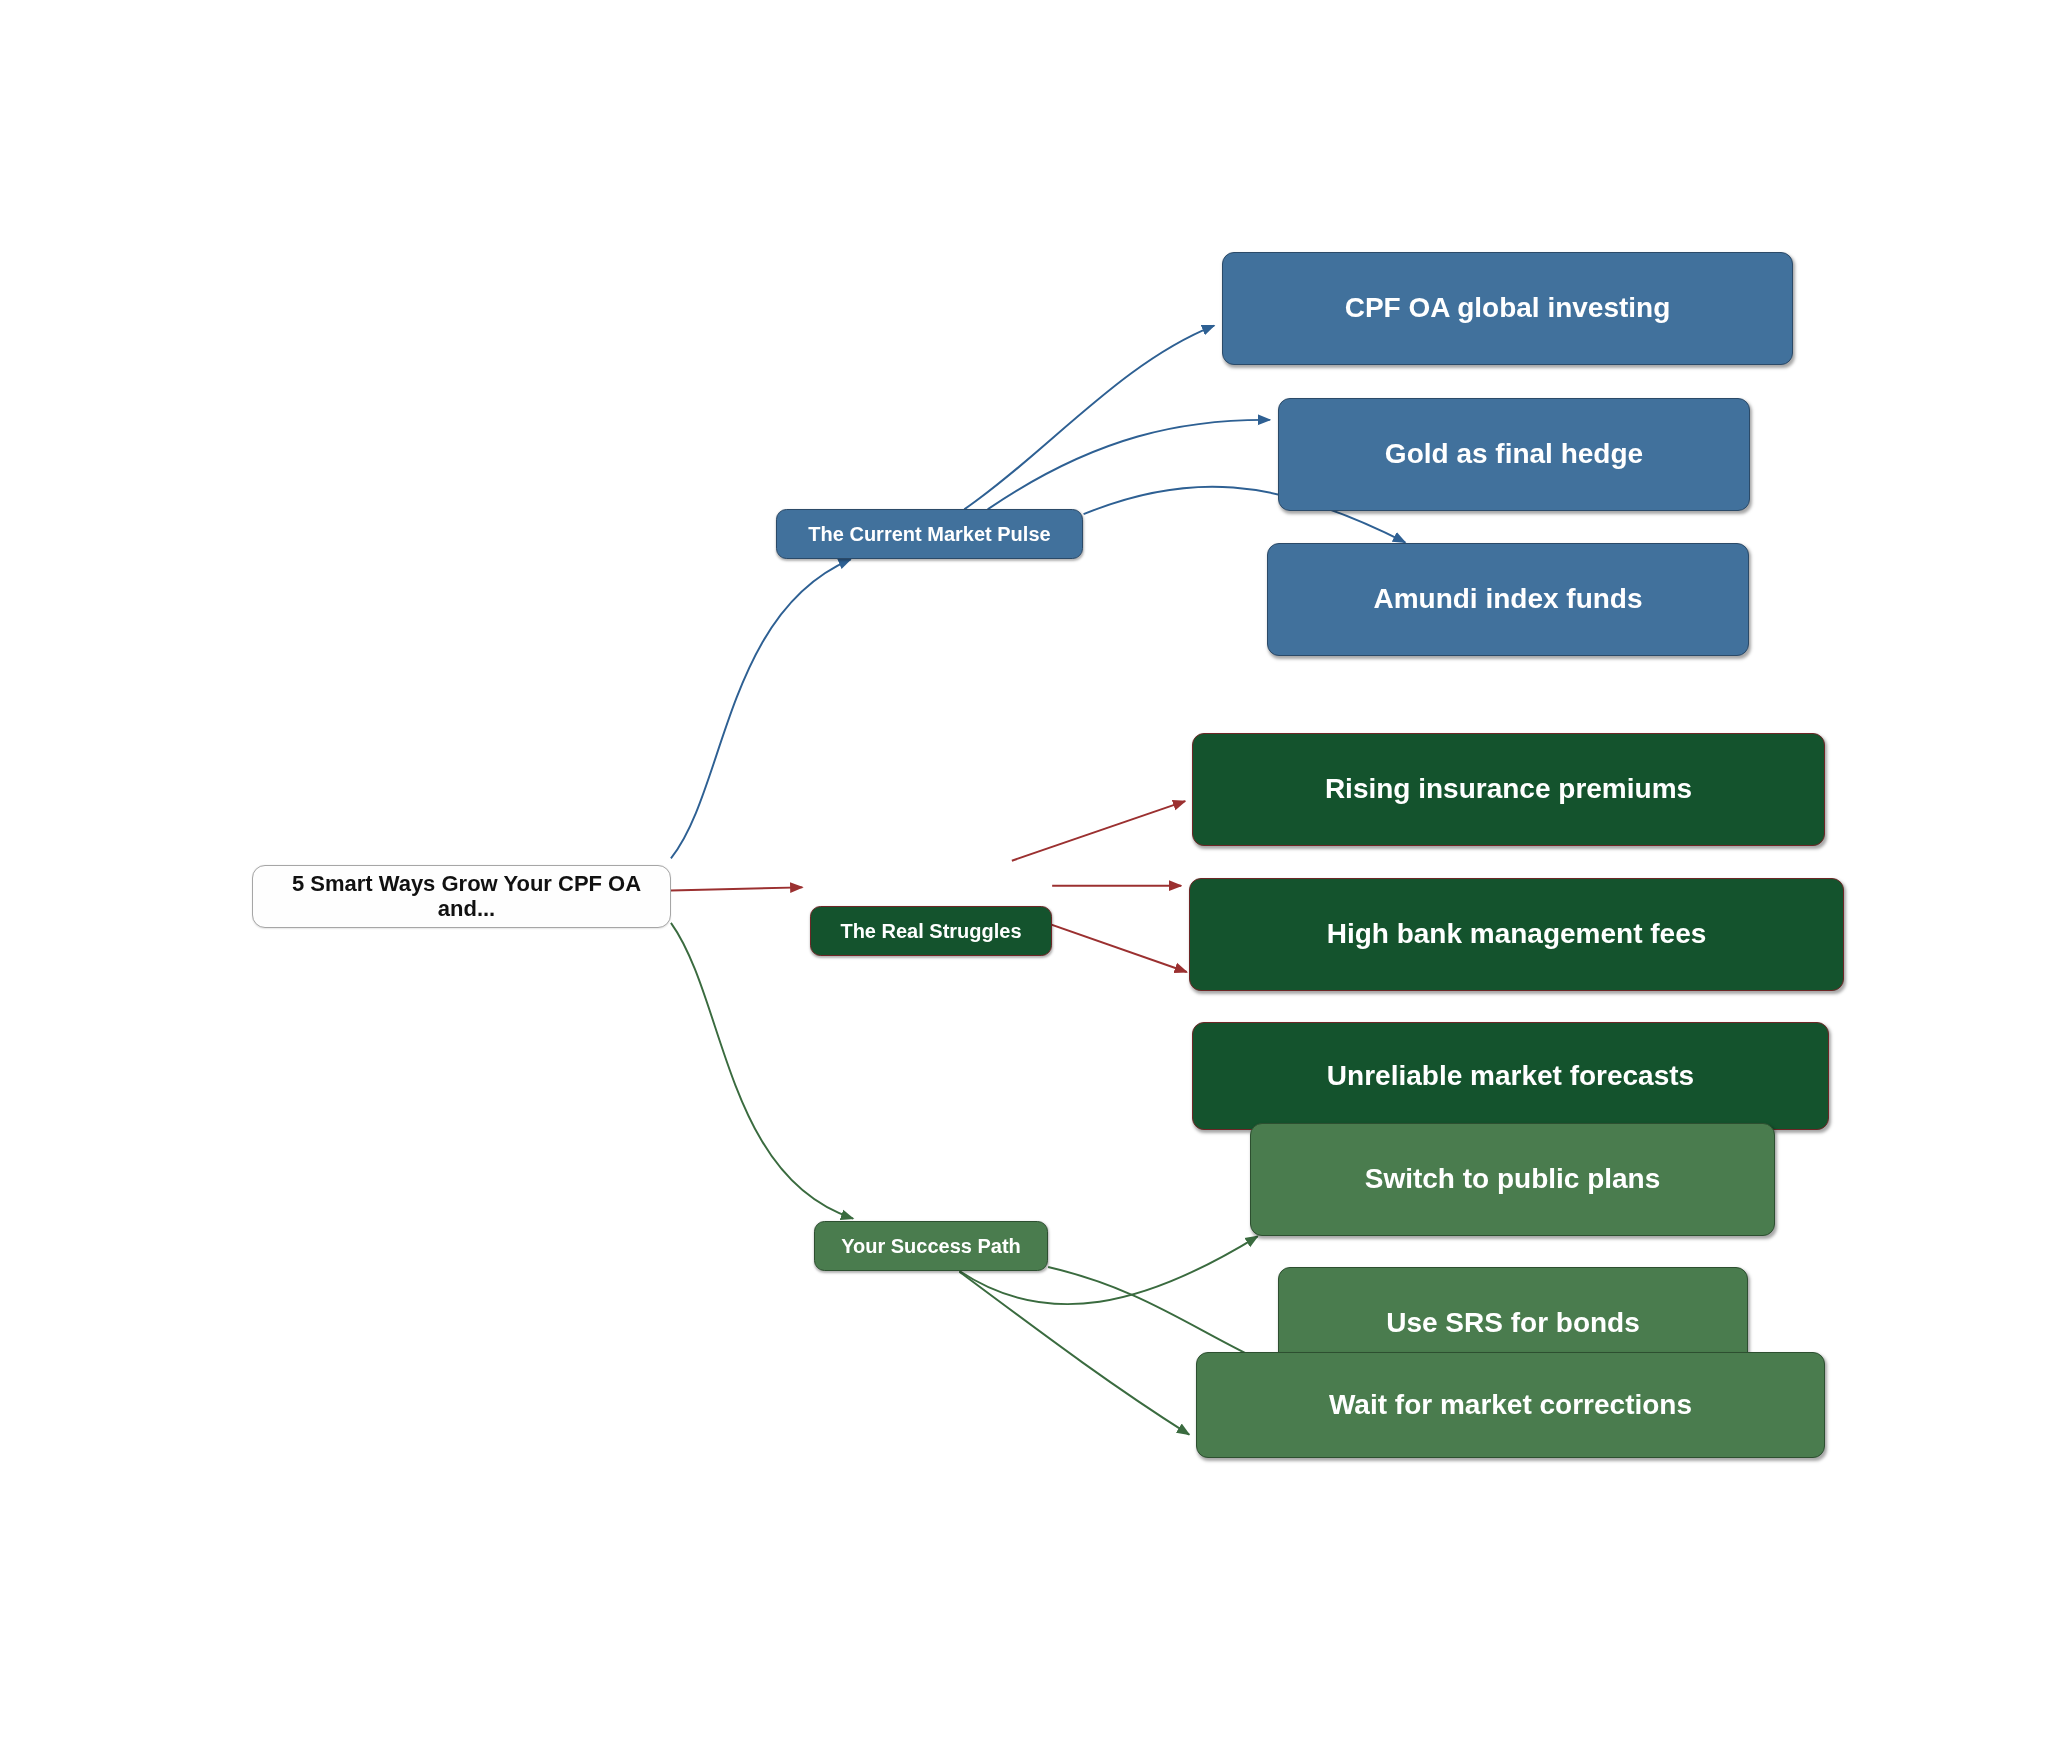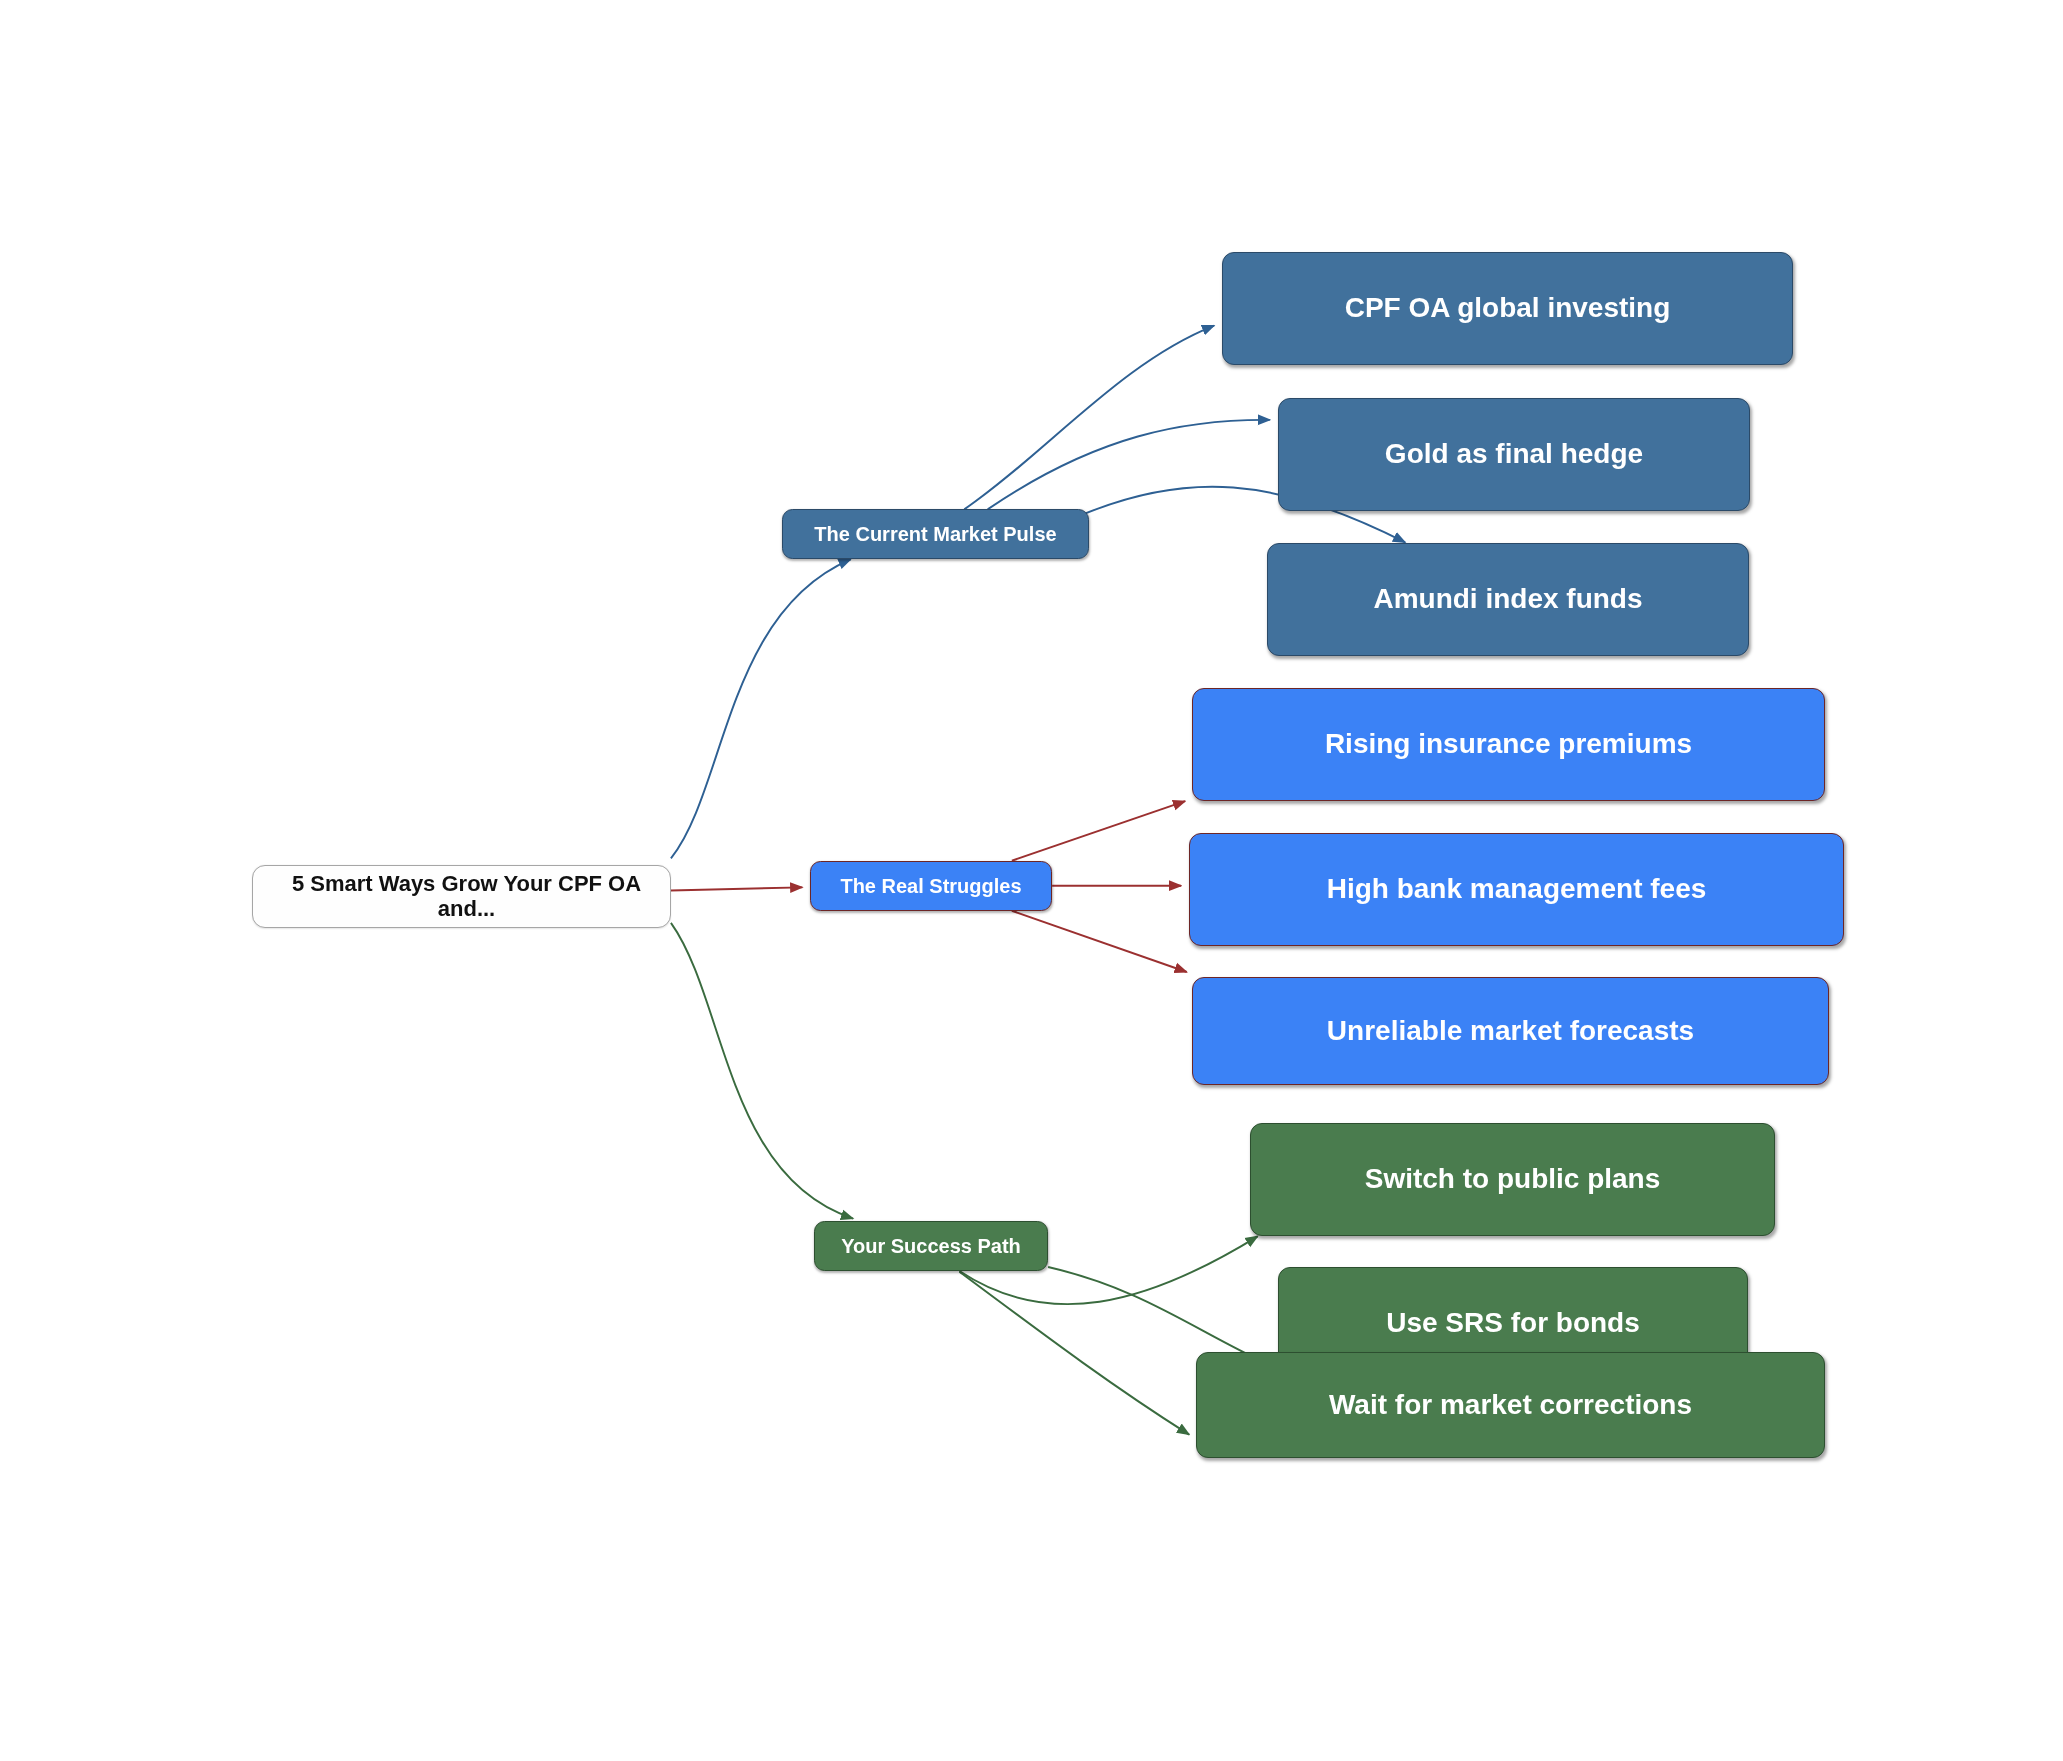--- a/index.html
+++ b/index.html
@@ -52,21 +52,21 @@
     box-shadow: 0.8px 1.6px 2.4px rgba(0,0,0,0.30);
   }
   .node-leaf {
     color: #ffffff;
     font-weight: bold;
     font-size: 28px;
     border-radius: 12px;
     box-shadow: 1.6px 2.4px 3.2px rgba(0,0,0,0.35);
   }
   .theme-blue   { background: #41719c; border: 1.6px solid #2b4a68; }
-  .theme-red    { background: #3b82f6; border: 1.6px solid #6d2626; }
+  .theme-red    { background: #14532d; border: 1.6px solid #6d2626; margin-top: 45px; }
   .theme-green  { background: #4a7c4e; border: 1.6px solid #2d4f30; }
 </style>
 </head>
 <body>
 
 <div id="canvas">
   <svg id="edges" viewBox="0 0 2560 2185" xmlns="http://www.w3.org/2000/svg">
       <defs>
         <marker id="arrow0" viewBox="0 0 10 10" refX="9" refY="5" markerWidth="7" markerHeight="7" orient="auto-start-reverse">
           <path d="M 0 1 L 10 5 L 0 9 z" fill="#2e6093"></path>
@@ -88,21 +88,21 @@
       <path d="M 1305 1099 L 1465 1099" fill="none" stroke="#9b3030" stroke-width="2.4" marker-end="url(#arrow1)"></path>
       <path d="M 1255 1130 L 1472 1206" fill="none" stroke="#9b3030" stroke-width="2.4" marker-end="url(#arrow1)"></path>
       <path d="M 1190 1577 C 1300 1650 1420 1620 1560 1534" fill="none" stroke="#3a6b3f" stroke-width="2.4" marker-end="url(#arrow2)"></path>
       <path d="M 1300 1572 C 1420 1600 1480 1650 1578 1695" fill="none" stroke="#3a6b3f" stroke-width="2.4" marker-end="url(#arrow2)"></path>
       <path d="M 1190 1578 C 1300 1660 1380 1720 1475 1780" fill="none" stroke="#3a6b3f" stroke-width="2.4" marker-end="url(#arrow2)"></path>
     </svg>
   <div id="nodes">
       <div class="node node-root" style="left: 252px; top: 865px; width: 419px; height: 63px; padding-left: 10px;">
         <span>5 Smart Ways Grow Your CPF OA and...</span>
       </div>
-      <div class="node node-branch theme-blue" style="left: 776px; top: 509px; width: 307px; height: 50px; margin-left: 6px;">
+      <div class="node node-branch theme-blue" style="left: 776px; top: 509px; width: 307px; height: 50px;">
         <span>The Current Market Pulse</span>
       </div>
       <div class="node node-leaf theme-blue" style="left: 1222px; top: 252px; width: 571px; height: 113px;">
         <span>CPF OA global investing</span>
       </div>
       <div class="node node-leaf theme-blue" style="left: 1278px; top: 398px; width: 472px; height: 113px;">
         <span>Gold as final hedge</span>
       </div>
       <div class="node node-leaf theme-blue" style="left: 1267px; top: 543px; width: 482px; height: 113px;">
         <span>Amundi index funds</span>

